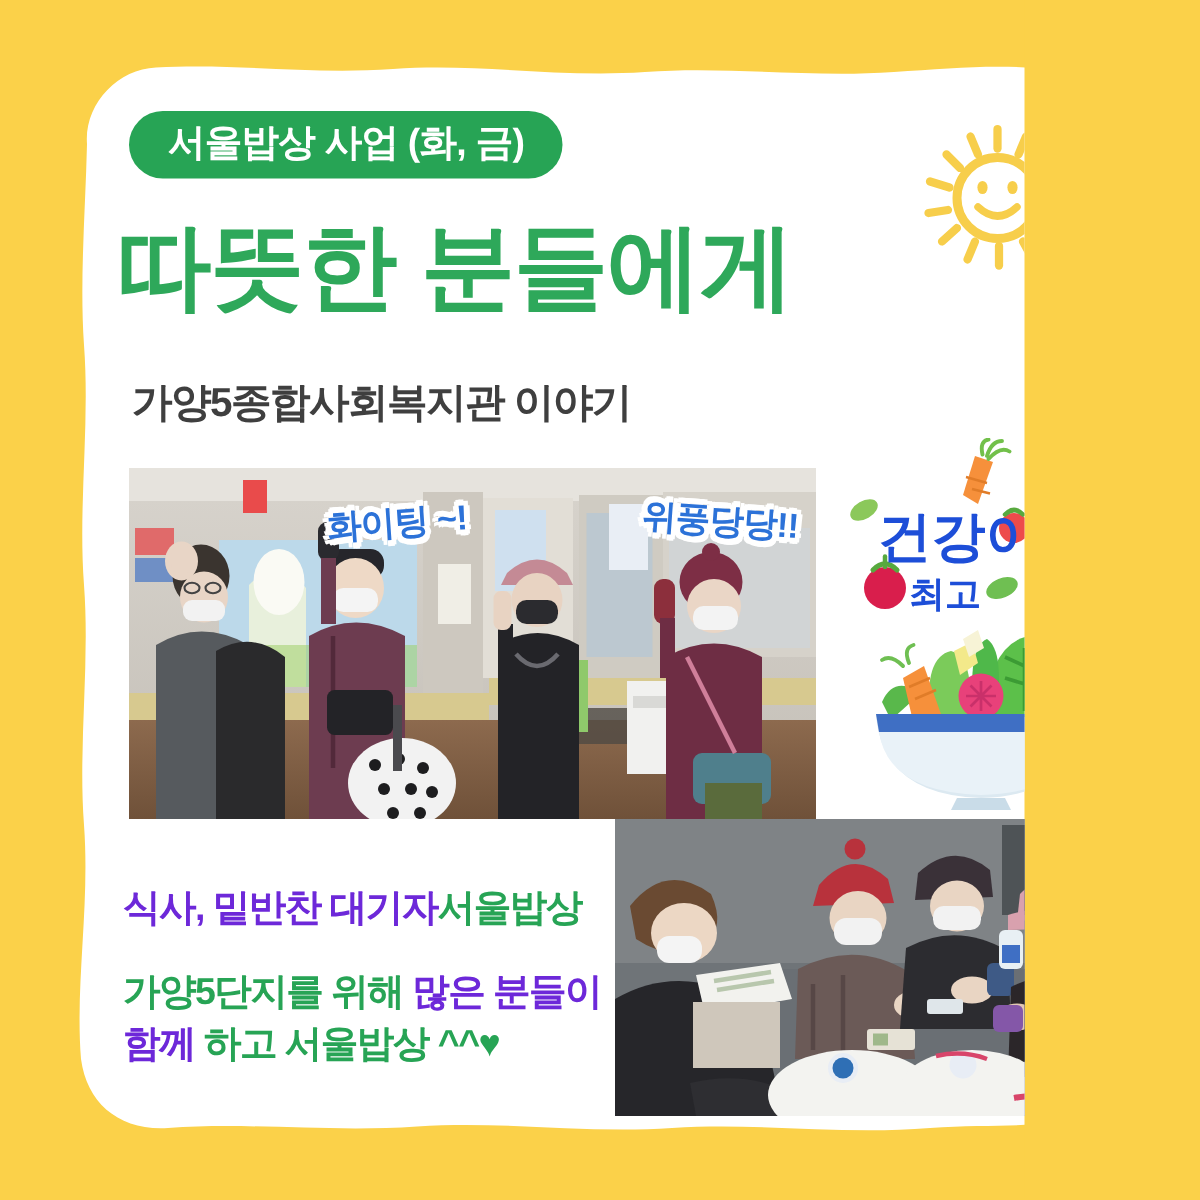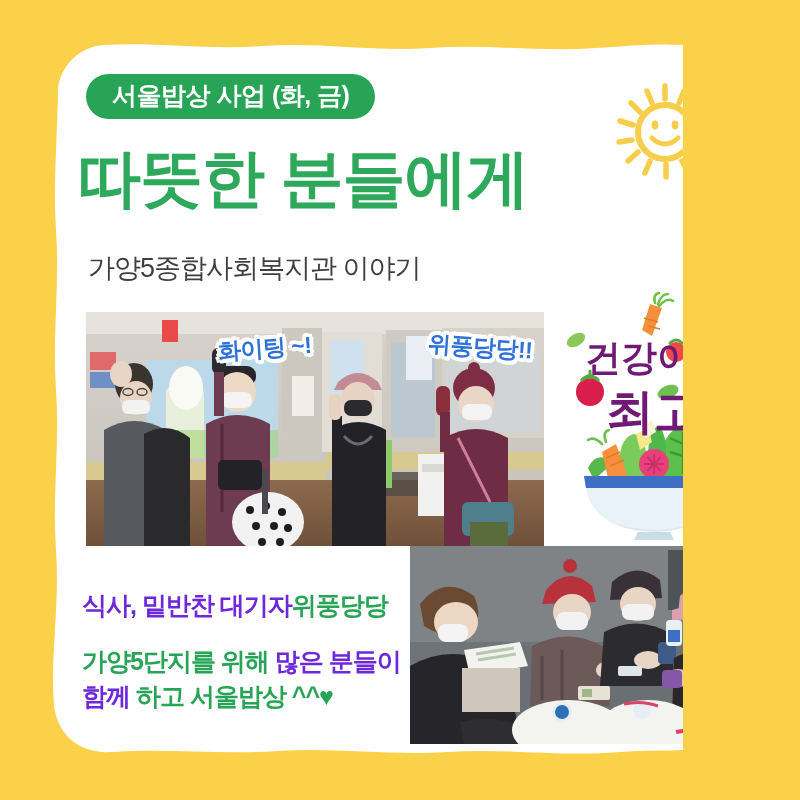--- a/index.html
+++ b/index.html
@@ -40,21 +40,21 @@
     font-size:63px;
     font-weight:bold;
     letter-spacing:-1px;
     line-height:1.05;
     white-space:nowrap;
   }
   .subhead{
     position:absolute;left:88px;top:250px;
     color:#3F3F3F;
     font-size:27px;
-    font-weight:normal;
+    font-weight:bold;
     letter-spacing:-1px;
     white-space:nowrap;
   }
 
   
   #sun{position:absolute;left:608px;top:78px;width:115px;height:105px;}
 
   
   #photo1{
     position:absolute;left:86px;top:312px;width:458px;height:234px;
@@ -76,27 +76,27 @@
       -2px -4px 0 #fff, 2px 4px 0 #fff;
     transform:rotate(-4deg);
   }
   #bubble1{left:218px;top:333px;}
   #bubble2{left:428px;top:332px;transform:rotate(4deg);}
 
   
   #illus{position:absolute;left:558px;top:292px;width:190px;height:250px;}
   .hand-text{
     position:absolute;
-    color:#701a75;
+    color:#1d4ed8;
     font-weight:bold;
     letter-spacing:0px;
     white-space:nowrap;
   }
   #hand1{left:585px;top:334px;font-size:36px;}
-  #hand2{left:606px;top:380px;font-size:48px;}
+  #hand2{left:606px;top:380px;font-size:24px;}
 
   
   #photo2{
     position:absolute;left:410px;top:546px;width:338px;height:198px;
     background:#8c8f93;overflow:hidden;
   }
 
   
   #copy{
     position:absolute;left:82px;top:588px;
@@ -390,21 +390,21 @@
       <circle cx="232" cy="164" r="9" fill="#e8edf5"></circle>
       <circle cx="296" cy="172" r="11" fill="#e8edf5"></circle>
       <circle cx="296" cy="172" r="7" fill="#2f6fb5"></circle>
       <path d="M266,186 q22,-4 42,2" stroke="#d8456a" stroke-width="4" fill="none"></path>
       <path d="M214,158 q18,-4 34,2" stroke="#d8456a" stroke-width="3" fill="none"></path>
     </svg>
   </div>
 
   <div id="copy">
     <span class="ln">
-      <span class="red">식사, 밑반찬 대기자</span><span class="grn">위풍당당</span>
+      <span class="red">식사, 밑반찬 대기자</span><span class="grn">서울밥상</span>
     </span>
     <span class="gap"></span>
     <span class="ln">
       <span class="grn">가양5단지를 위해 </span><span class="red">많은 분들이</span>
     </span>
     <span class="ln">
       <span class="red">함께 </span><span class="grn">하고 서울밥상 ^^♥</span>
     </span>
   </div>
 

